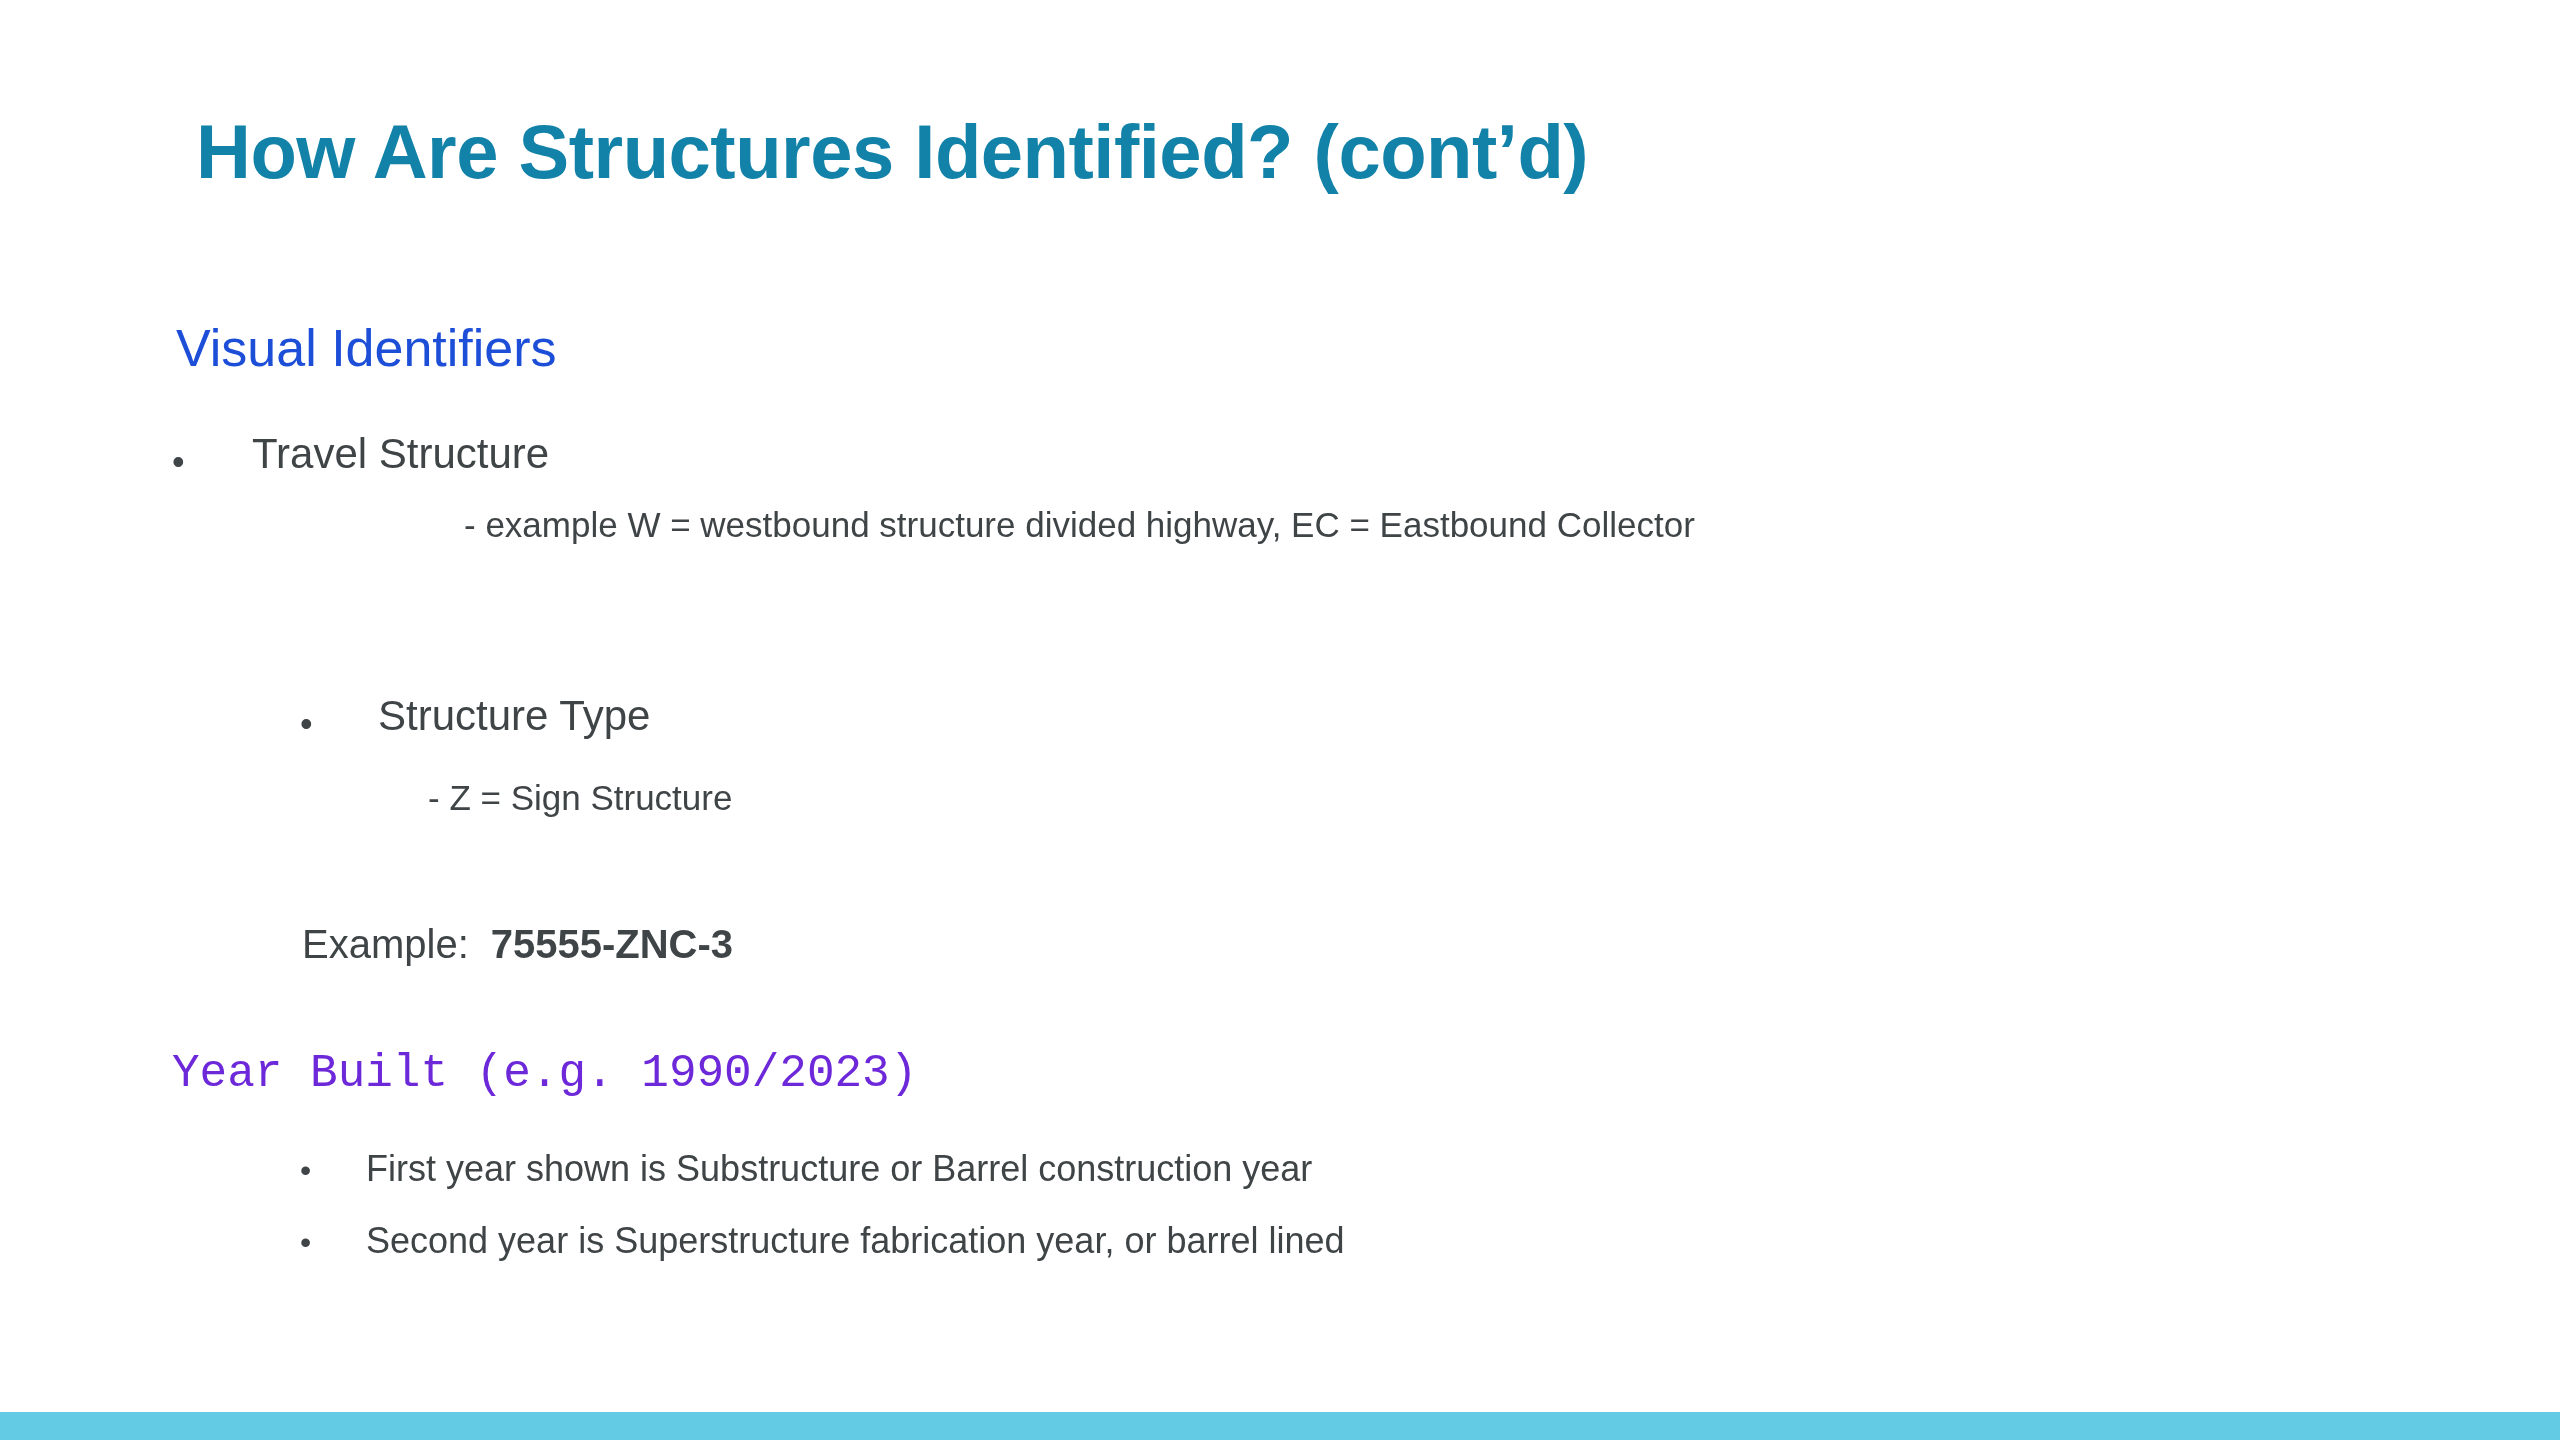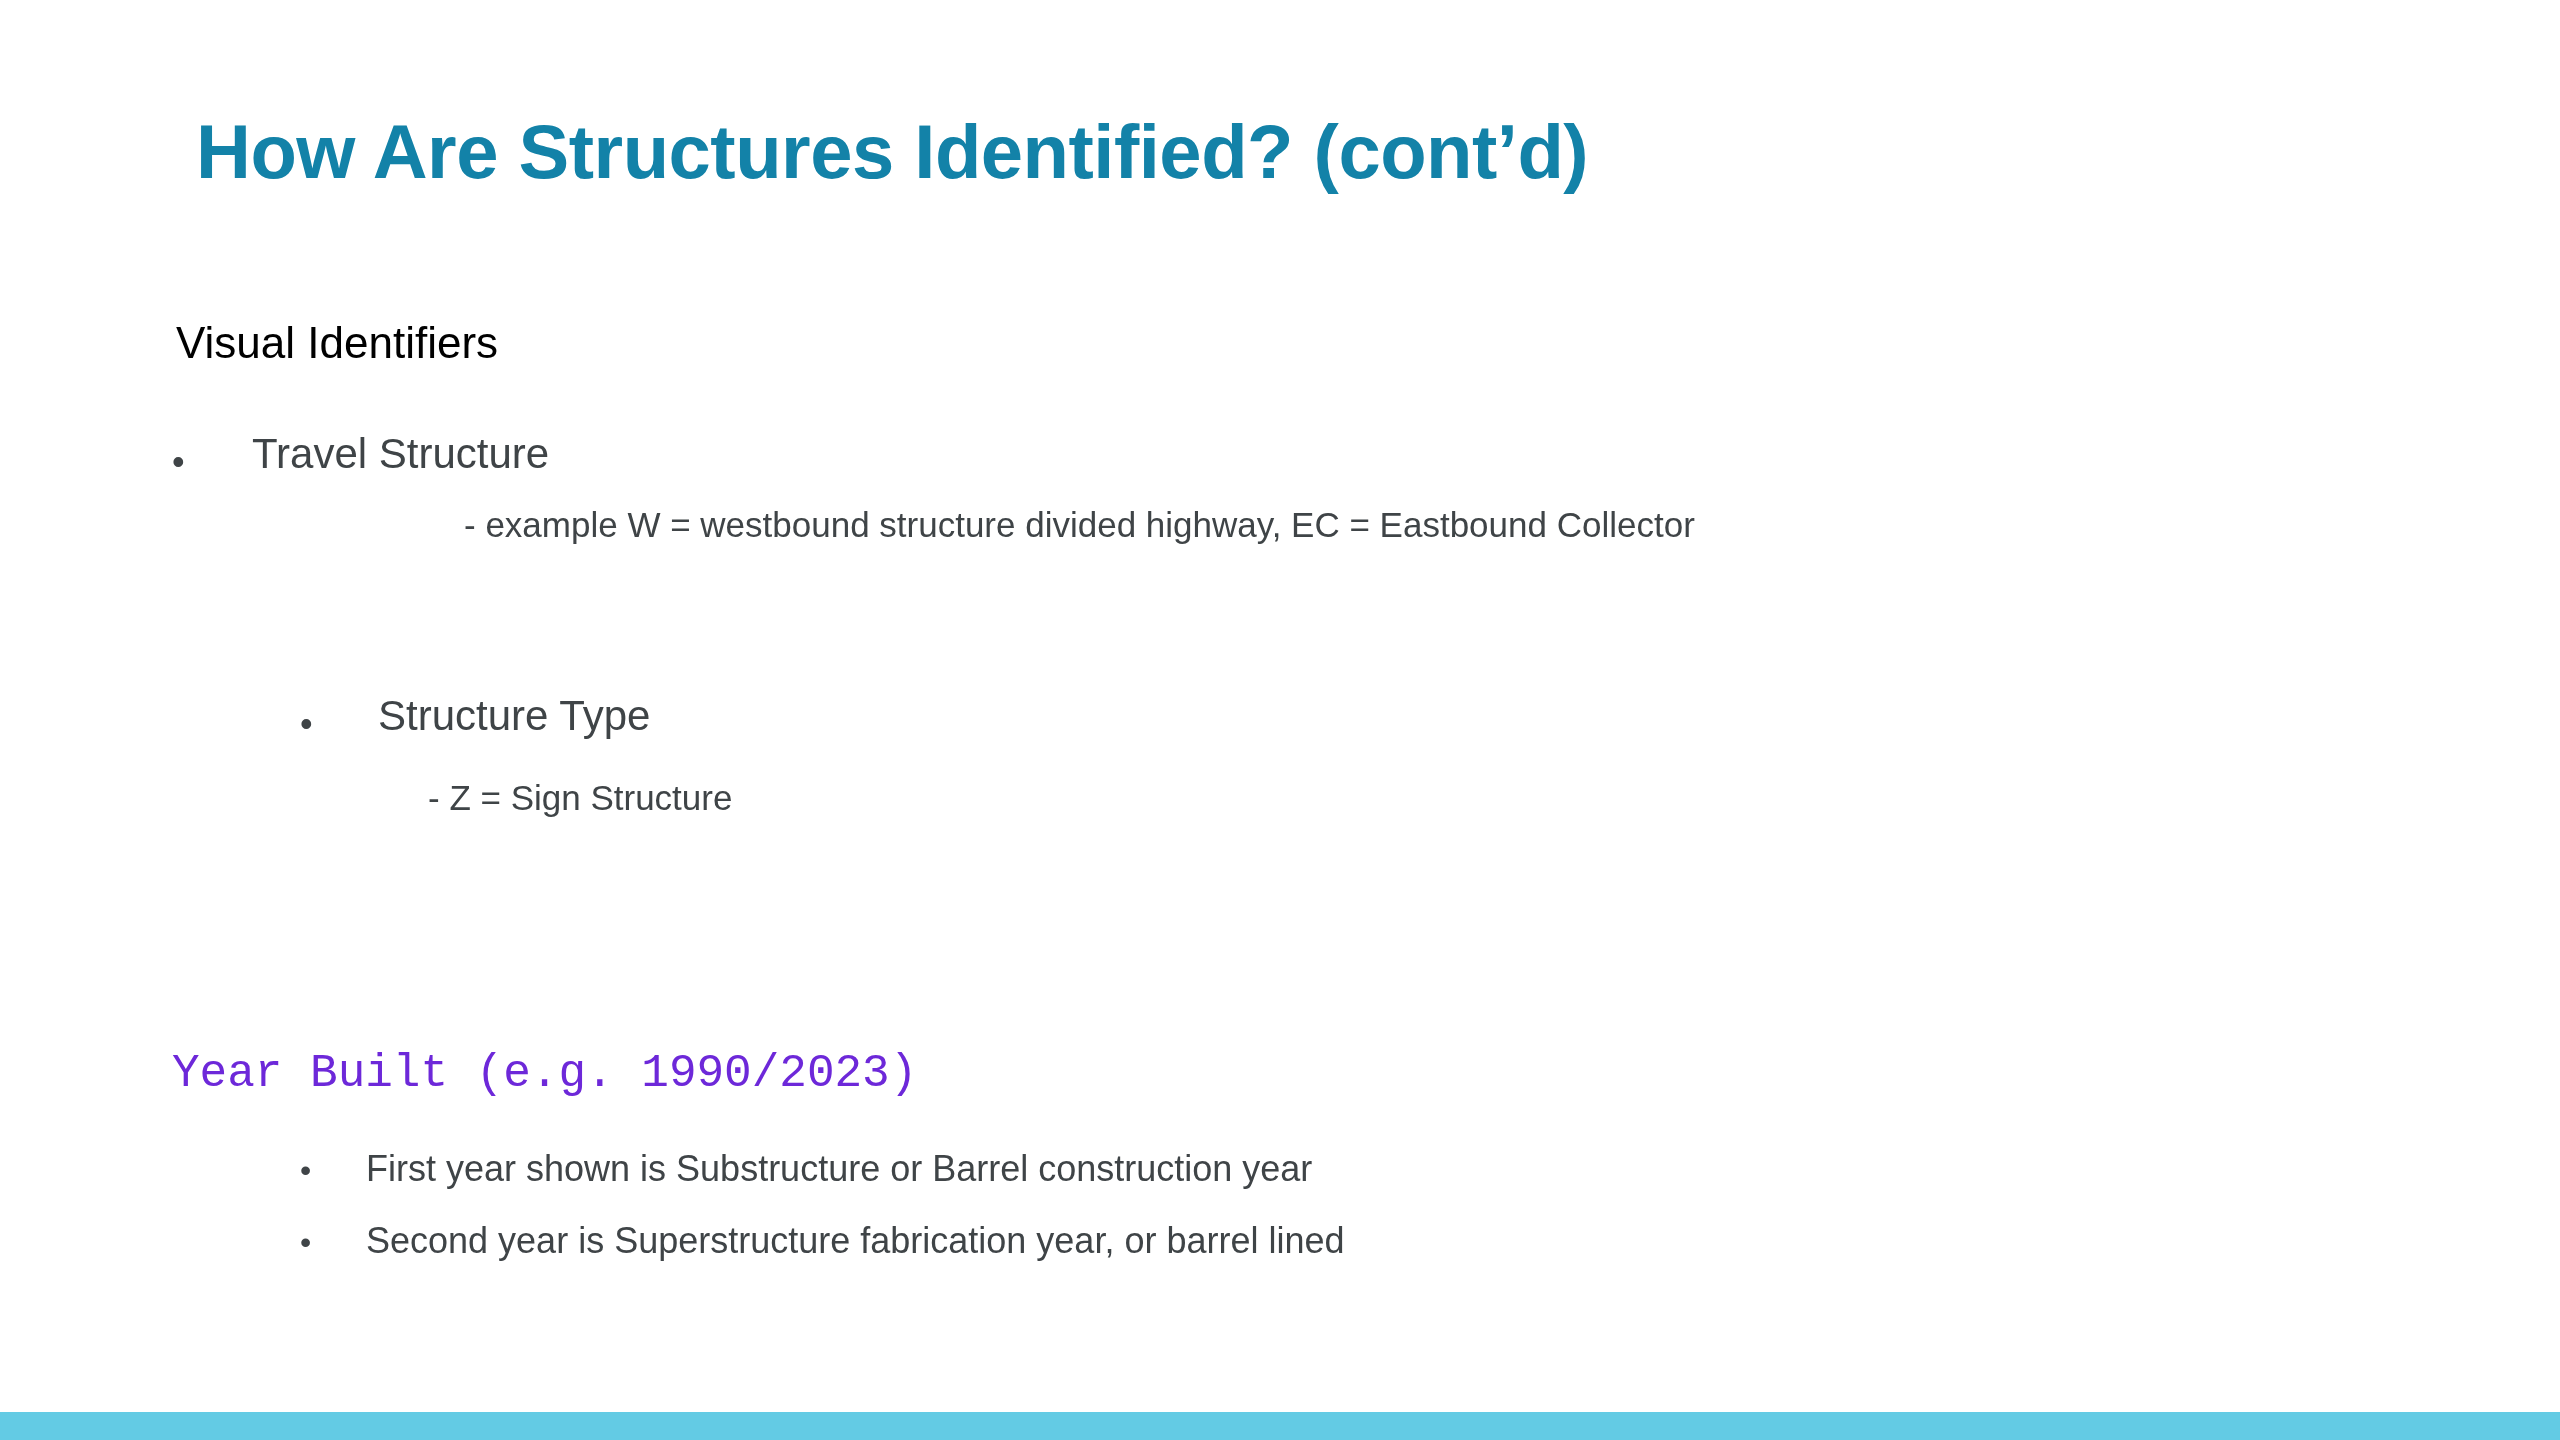--- a/index.html
+++ b/index.html
@@ -30,22 +30,22 @@
     font-weight: bold;
     color: #1382a8;
     letter-spacing: -0.5px;
     white-space: nowrap;
     margin-left: 48px;
   }
   .heading-visual {
     position: absolute;
     left: 176px;
     top: 318px;
-    font-size: 44px;
-    color: #000000;
+    font-size: 52px;
+    color: #1d4ed8;
     white-space: nowrap;
   }
   .bullet-row {
     position: absolute;
     display: flex;
     align-items: flex-start;
   }
   .bullet-dot {
     display: inline-block;
     font-size: 36px;
@@ -175,20 +175,23 @@
 
   <div class="sub-line sub-1">- example W = westbound structure divided highway, EC = Eastbound Collector</div>
 
   <div class="bullet-row b-structure">
     <span class="bullet-dot">•</span>
     <span class="bullet-l1">Structure Type</span>
   </div>
 
   <div class="sub-line sub-3">- Z = Sign Structure</div>
 
+  <div class="example-row">
+    <span>Example:</span><span class="example-code">75555-ZNC-3</span>
+  </div>
 
   <div class="heading-year">Year Built (e.g. 1990/2023)</div>
 
   <div class="bullet-row b-year1">
     <span class="bullet-dot">•</span>
     <span class="bullet-l2">First year shown is Substructure or Barrel construction year</span>
   </div>
 
   <div class="bullet-row b-year2">
     <span class="bullet-dot">•</span>

